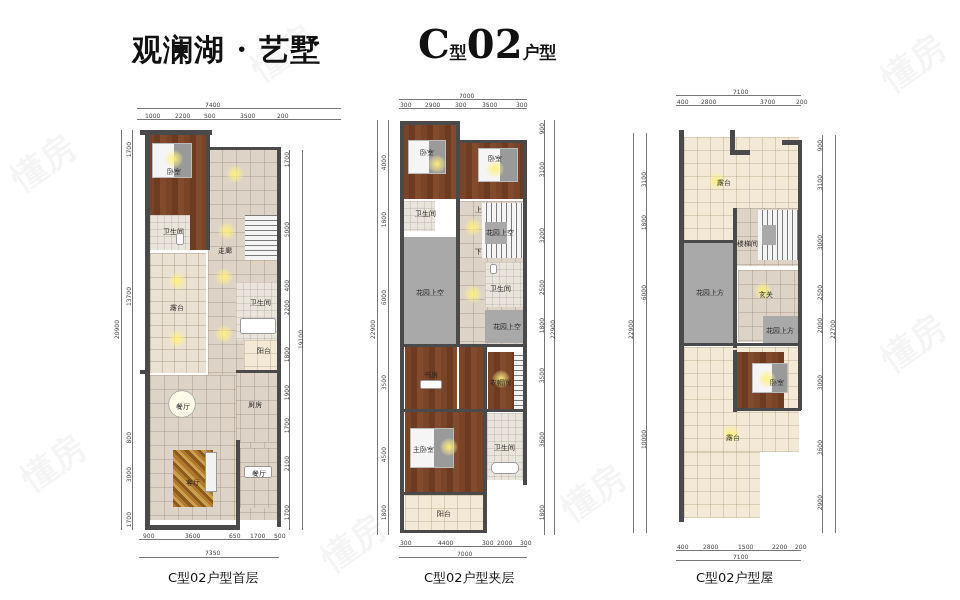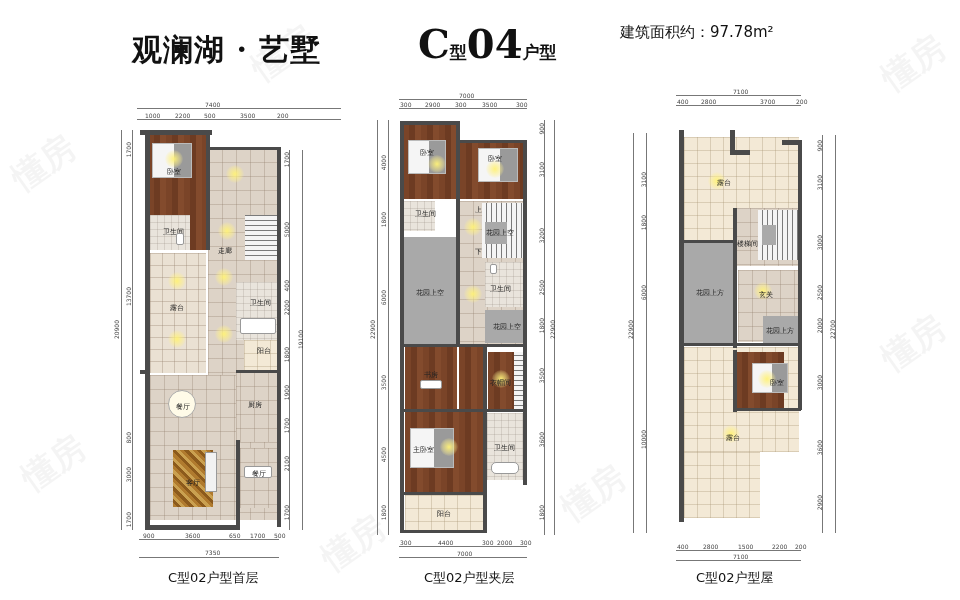--- a/index.html
+++ b/index.html
@@ -63,24 +63,23 @@
 <div class="watermark" style="left:10px;top:140px;">懂房</div>
 <div class="watermark" style="left:250px;top:30px;">懂房</div>
 <div class="watermark" style="left:880px;top:40px;">懂房</div>
 <div class="watermark" style="left:20px;top:440px;">懂房</div>
 <div class="watermark" style="left:560px;top:470px;">懂房</div>
 <div class="watermark" style="left:880px;top:320px;">懂房</div>
 <div class="watermark" style="left:320px;top:520px;">懂房</div>
 
 <div class="title-project">观澜湖 · 艺墅</div>
 <div class="title-type">
-  <span class="big">C</span><span class="small">型</span><span class="big">04</span><span class="small">户型</span>
+  <span class="big">C</span><span class="small">型</span><span class="big">02</span><span class="small">户型</span>
 </div>
 <div class="summary">
-  <div><span>建筑面积约：</span><span>97.78m²</span></div>
 </div>
 
 <div class="plan" style="left:0;top:0;width:320px;height:600px;">
 
   <div class="dim-line-h" style="left:137px;top:108px;width:204px;"></div>
   <div class="dim-text" style="left:205px;top:101px;">7400</div>
   <div class="dim-line-h" style="left:137px;top:119px;width:204px;"></div>
   <div class="dim-text" style="left:145px;top:112px;">1000</div>
   <div class="dim-text" style="left:175px;top:112px;">2200</div>
   <div class="dim-text" style="left:204px;top:112px;">500</div>

